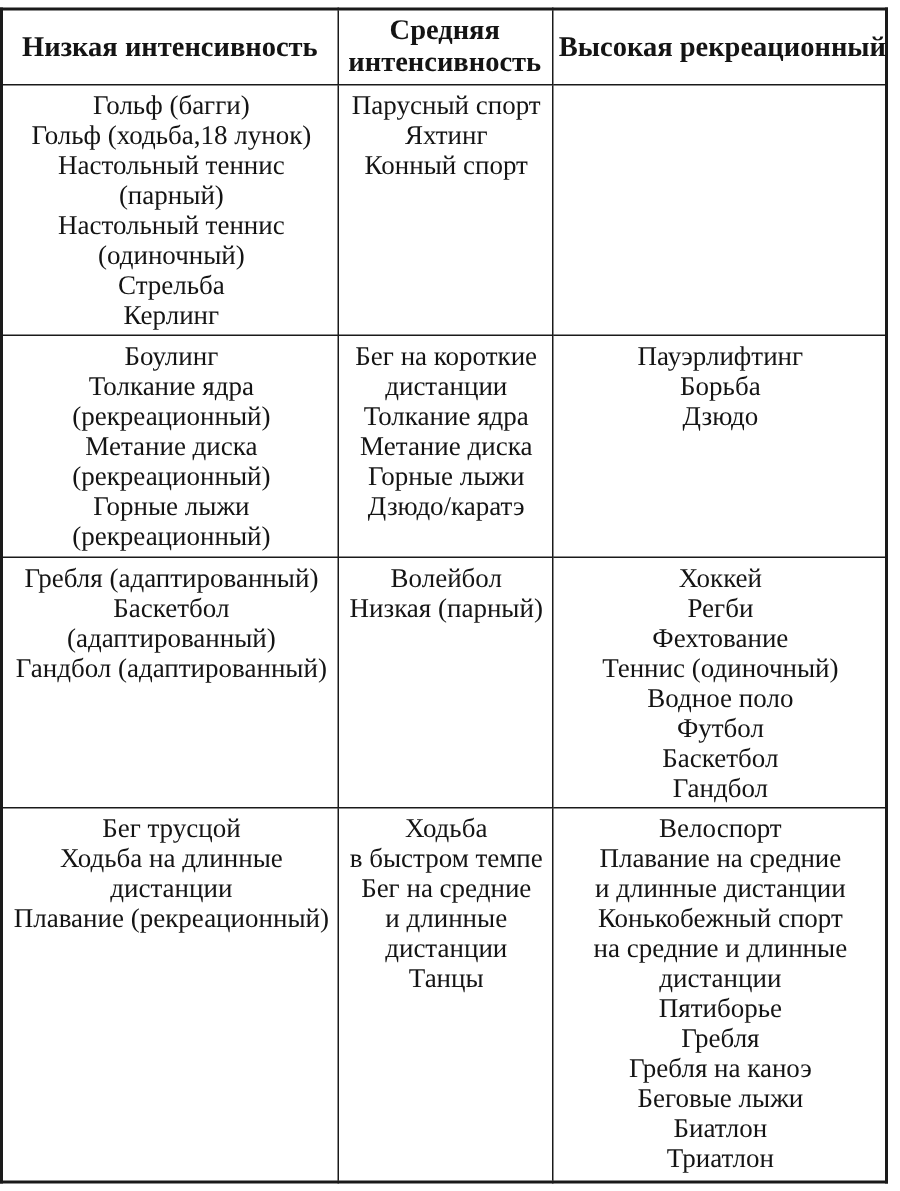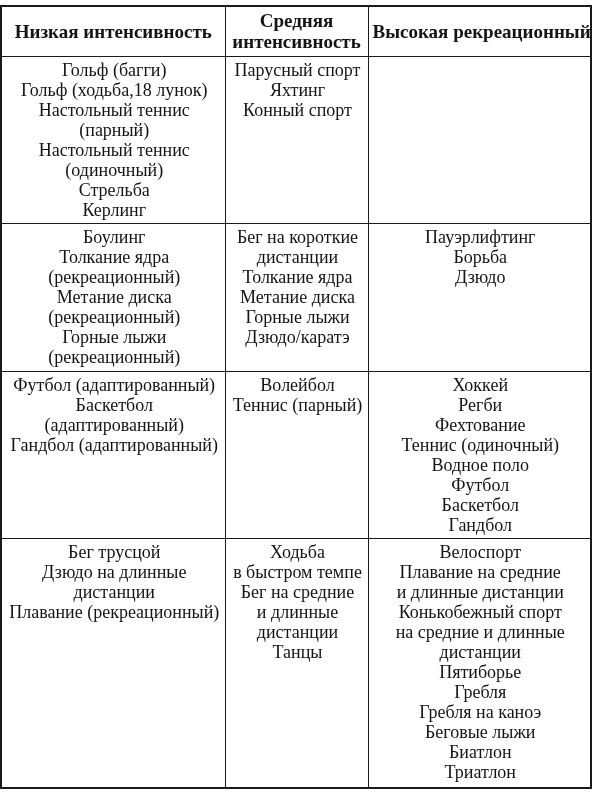--- a/index.html
+++ b/index.html
@@ -104,38 +104,38 @@
 дистанции
 Толкание ядра
 Метание диска
 Горные лыжи
 Дзюдо/каратэ</td>
         <td>Пауэрлифтинг
 Борьба
 Дзюдо</td>
       </tr>
       <tr class="r-3">
-        <td>Футбол (адаптированный)
+        <td>Гребля (адаптированный)
 Баскетбол
 (адаптированный)
 Гандбол (адаптированный)</td>
         <td>Волейбол
-Теннис (парный)</td>
+Низкая (парный)</td>
         <td>Хоккей
 Регби
 Фехтование
 Теннис (одиночный)
 Водное поло
 Футбол
 Баскетбол
 Гандбол</td>
       </tr>
       <tr class="r-4">
         <td>Бег трусцой
-Дзюдо на длинные
+Ходьба на длинные
 дистанции
 Плавание (рекреационный)</td>
         <td>Ходьба
 в быстром темпе
 Бег на средние
 и длинные
 дистанции
 Танцы</td>
         <td>Велоспорт
 Плавание на средние

